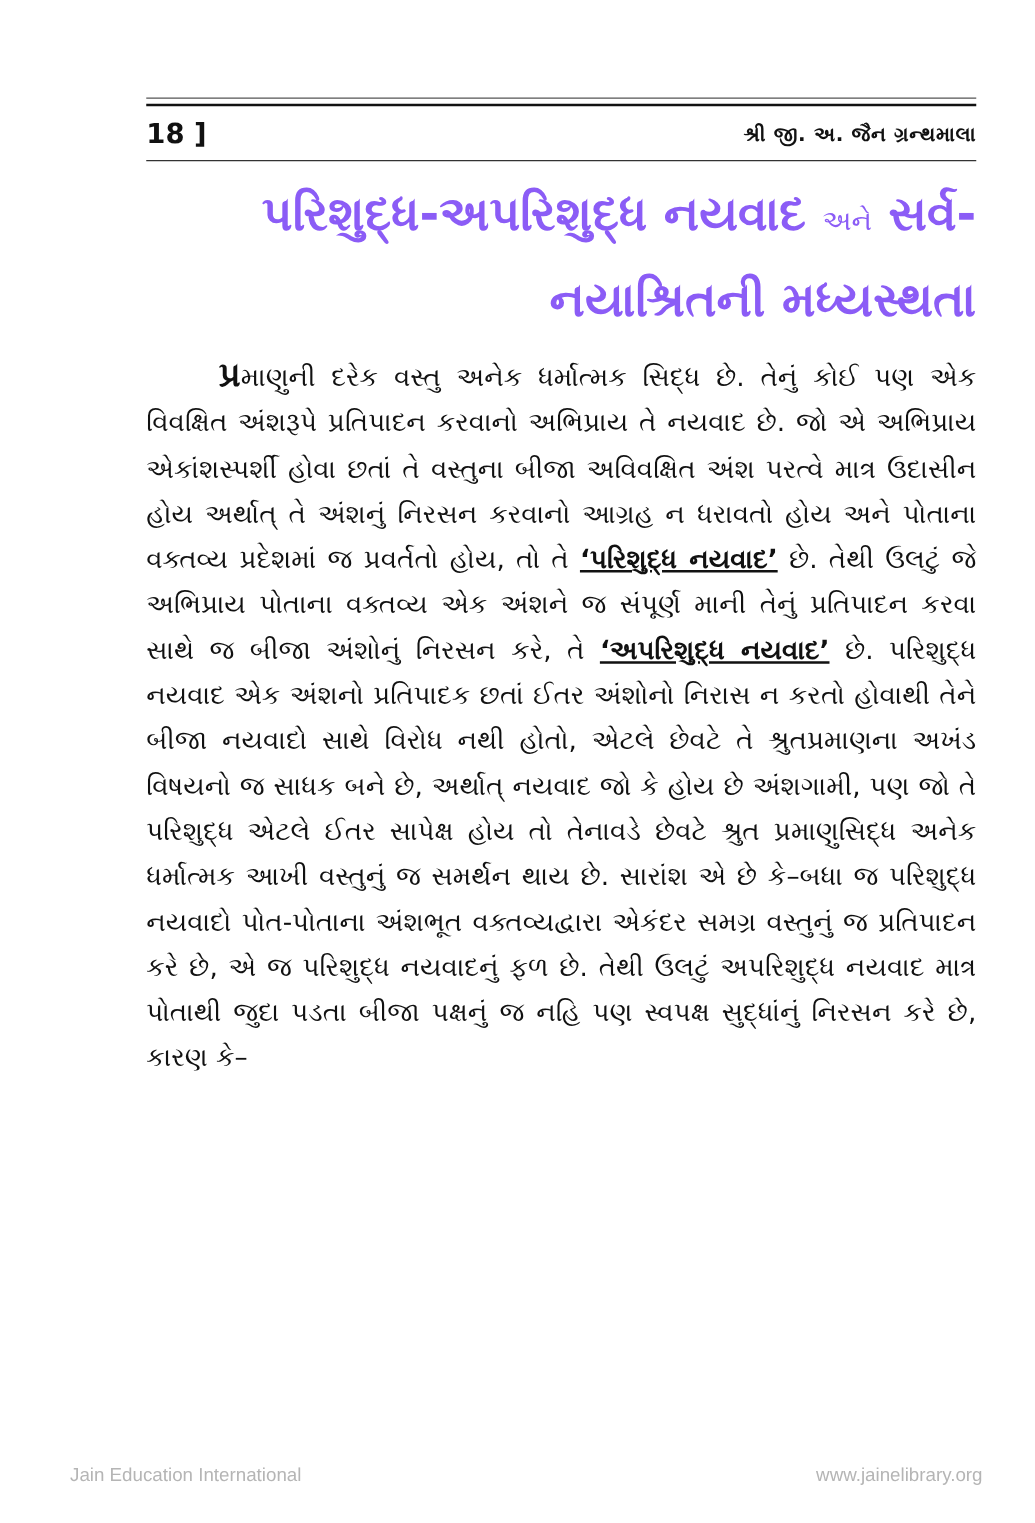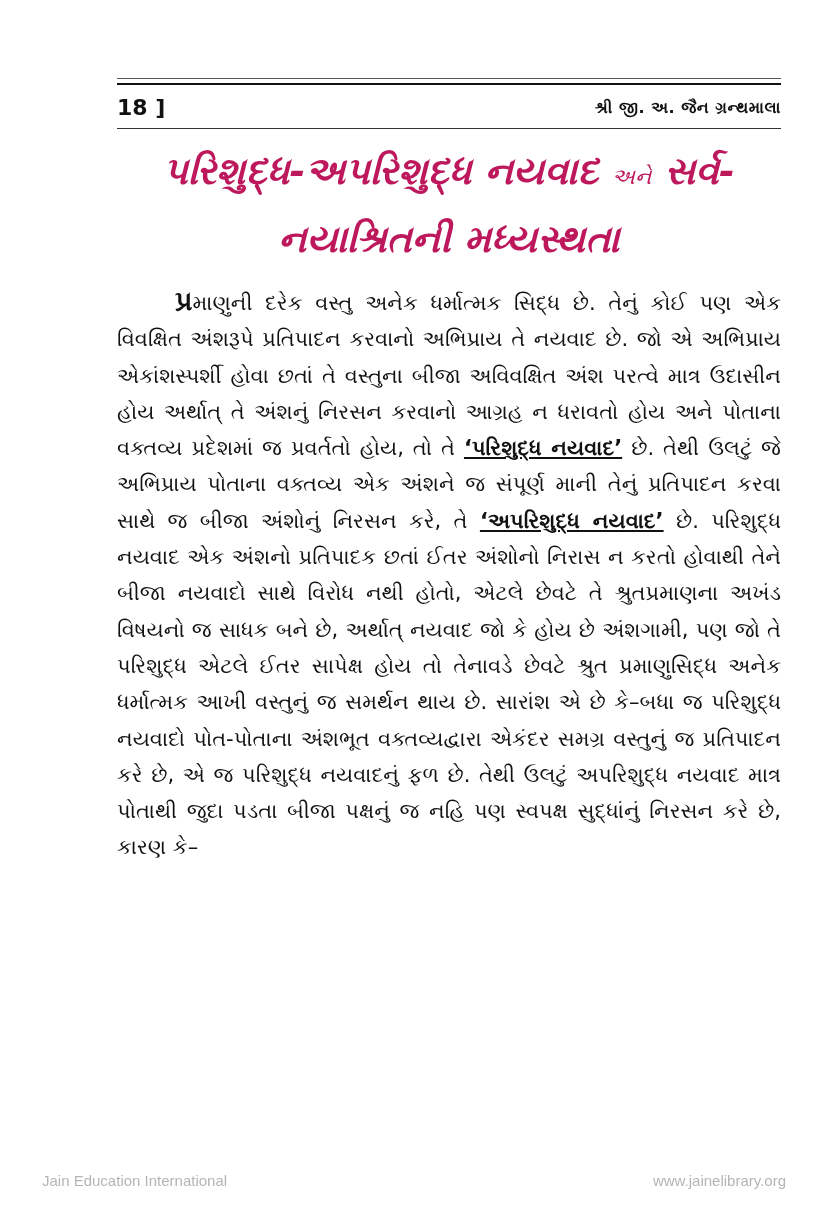--- a/index.html
+++ b/index.html
@@ -60,26 +60,25 @@
       left: 117px;
       width: 664px;
       top: 128px;
       border-top: 1px solid #333;
     }
     .chapter-title {
       position: absolute;
       left: 117px;
       width: 664px;
       top: 140px;
-      text-align: center;
+      text-align: right;
       font-size: 38px;
       font-weight: bold;
       line-height: 62px;
-      color: #be185d;
-      font-style: italic;
+      color: #8b5cf6;
     }
     .chapter-title .small {
       font-size: 22px;
       font-weight: normal;
     }
     .body-text {
       position: absolute;
       left: 117px;
       width: 664px;
       top: 283px;
@@ -101,21 +100,21 @@
       text-decoration: underline;
     }
     .footer {
       position: absolute;
       left: 0;
       width: 828px;
       top: 1172px;
       height: 24px;
       display: flex;
       justify-content: space-between;
-      padding: 0 42px 0 42px;
+      padding: 0 42px 0 56px;
       box-sizing: border-box;
       font-family: "Liberation Sans", sans-serif;
       font-size: 15px;
       color: #b5b5b5;
     }
   </style>
 </head>
 <body>
 
 <div class="page">

